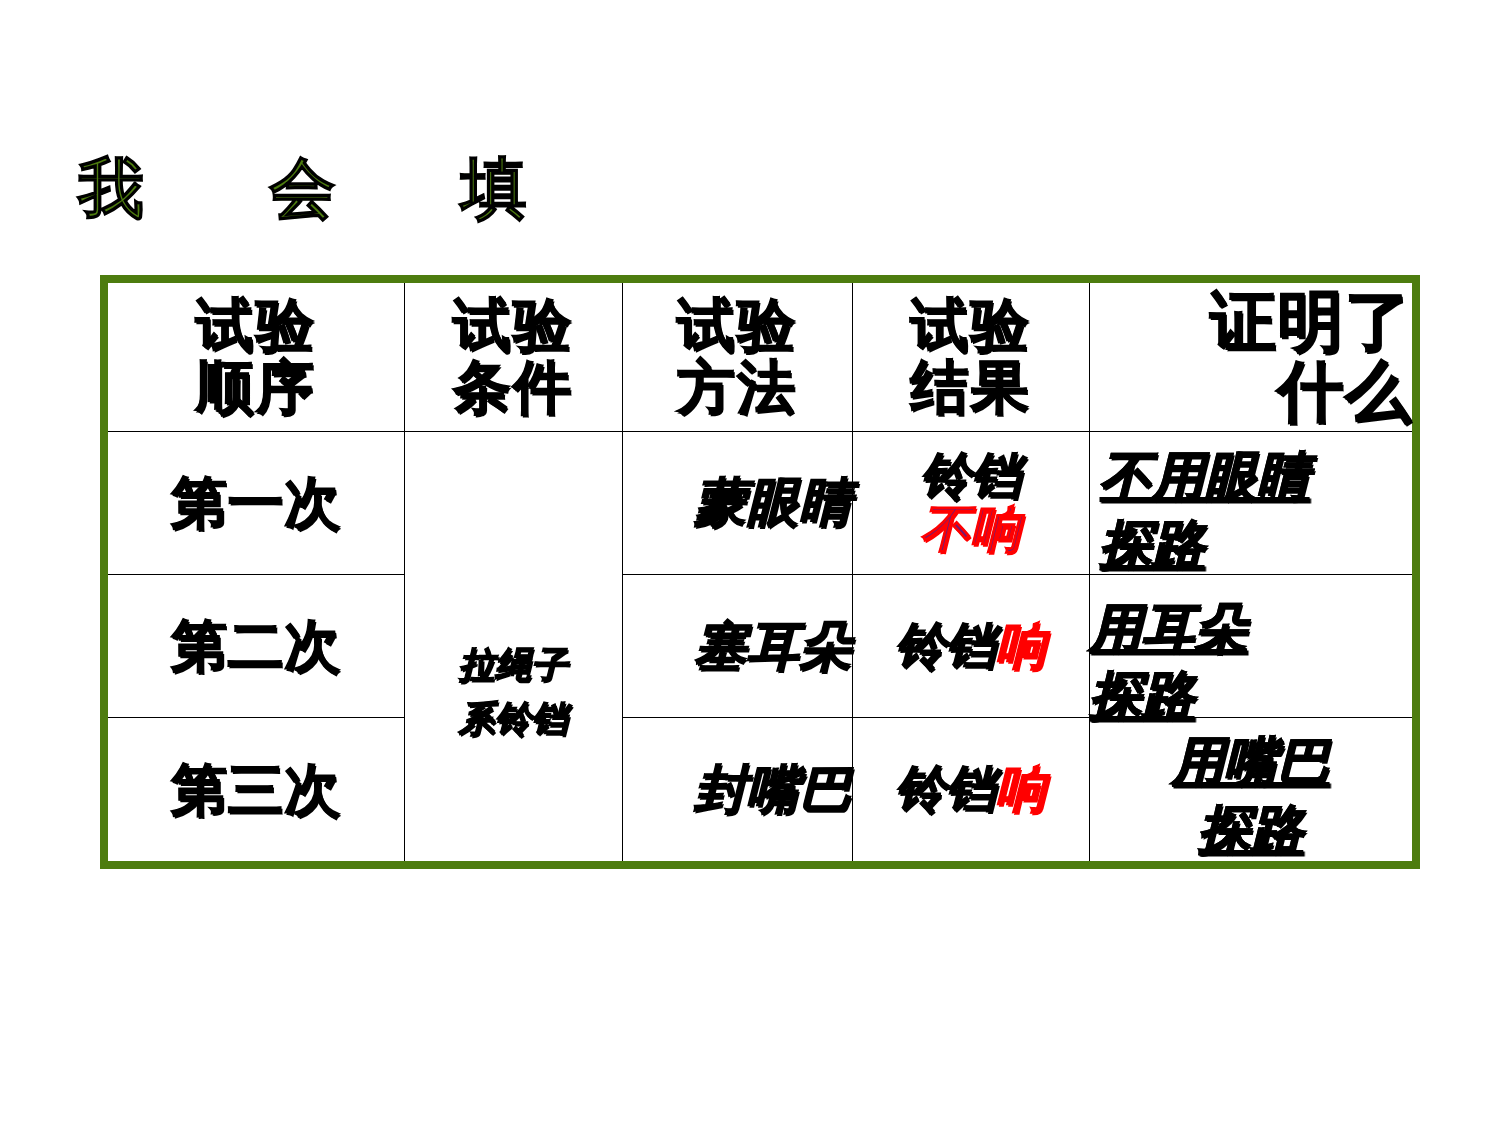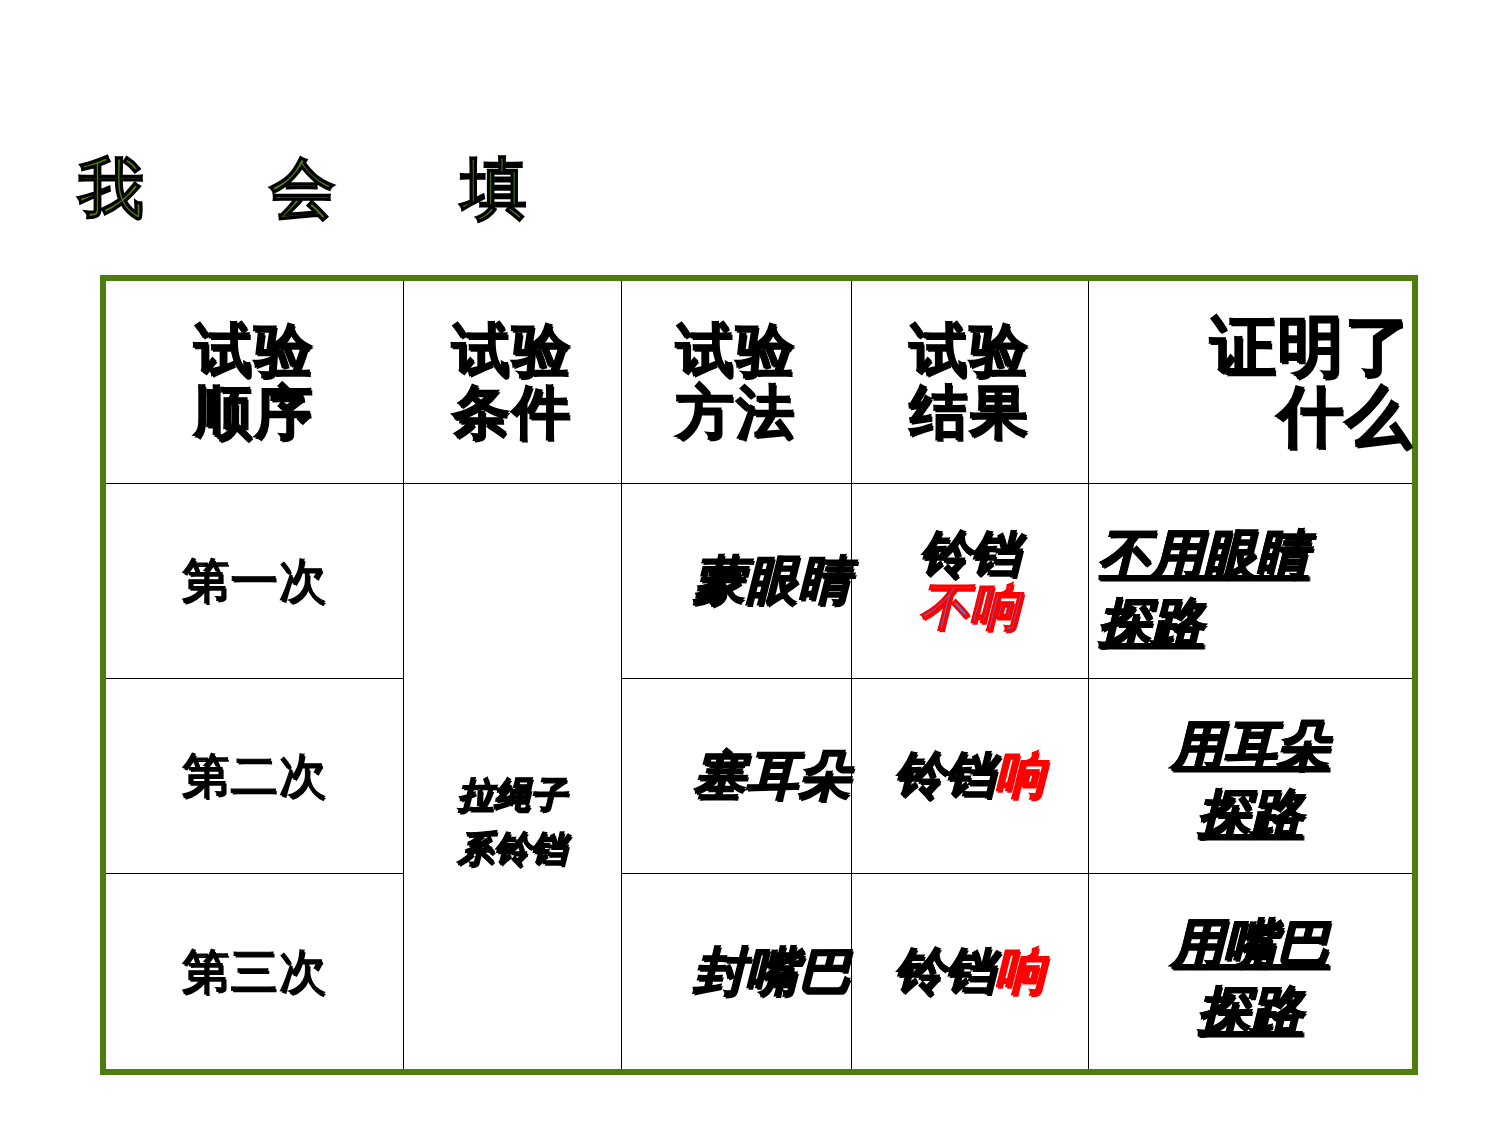--- a/index.html
+++ b/index.html
@@ -28,24 +28,24 @@
     line-height: 1;
     -webkit-text-stroke: 1.2px #000;
   }
 
   
   #exp-table {
     position: absolute;
     left: 100px;
     top: 275px;
     width: 1312px;
-    height: 800px;
+    height: 594px;
     border-collapse: collapse;
     table-layout: fixed;
-    border: 6px solid #4d7c0f;
+    border: 8px solid #4d7c0f;
   }
   #exp-table td {
     border: 1.2px solid #000;
     padding: 0;
     vertical-align: middle;
     text-align: center;
     position: relative;
     overflow: visible;
   }
 
@@ -61,38 +61,38 @@
     display: block;
     color: #000;
     line-height: 1.06;
     white-space: pre-line;
   }
   .outline {
     -webkit-text-stroke: 1.1px #000;
     text-shadow: 1.5px 1.5px 0 #000;
   }
   .outline-red {
-    color: #3b82f6;
+    color: #701a75;
     -webkit-text-stroke: 1.1px #FF0000;
     text-shadow: 1.5px 1.5px 0 #FF0000;
   }
 
   
   .hdr .g {
     font-size: 58px;
     font-weight: bold;
     letter-spacing: 0.02em;
   }
   .hdr-1 .g, .hdr-2 .g, .hdr-3 .g, .hdr-4 .g { letter-spacing: 0.04em; }
   .hdr-5 .g { font-size: 66px; text-align: right; }
 
   
   .ordinal .g {
-    font-size: 48px;
-    font-weight: normal;
+    font-size: 56px;
+    font-weight: bold;
     letter-spacing: 0.01em;
   }
 
   
   .ital .g {
     font-style: italic;
     font-weight: bold;
     font-size: 54px;
     letter-spacing: 0.01em;
   }
@@ -121,21 +121,21 @@
   }
   .concl .g {
     font-size: 52px;
     line-height: 1.30;
     text-align: left;
     padding-left: 10px;
     position: relative;
     text-decoration: underline;
   }
   .concl-1 .g { top: 8px; }
-  .concl-2 .g { top: 4px; text-align: center; padding-left: 0; }
+  .concl-2 .g { top: 16px; text-align: left; padding-left: 0; }
   .concl-3 .g { top: 6px; text-align: center; padding-left: 0; }
 
   .red { color: #FF0000; -webkit-text-stroke: 1.1px #FF0000; text-shadow: 1.5px 1.5px 0 #FF0000; }
   .blk { color: #000000; }
 </style>
 </head>
 <body>
 
 <div id="page-title">我　会　填</div>
 

